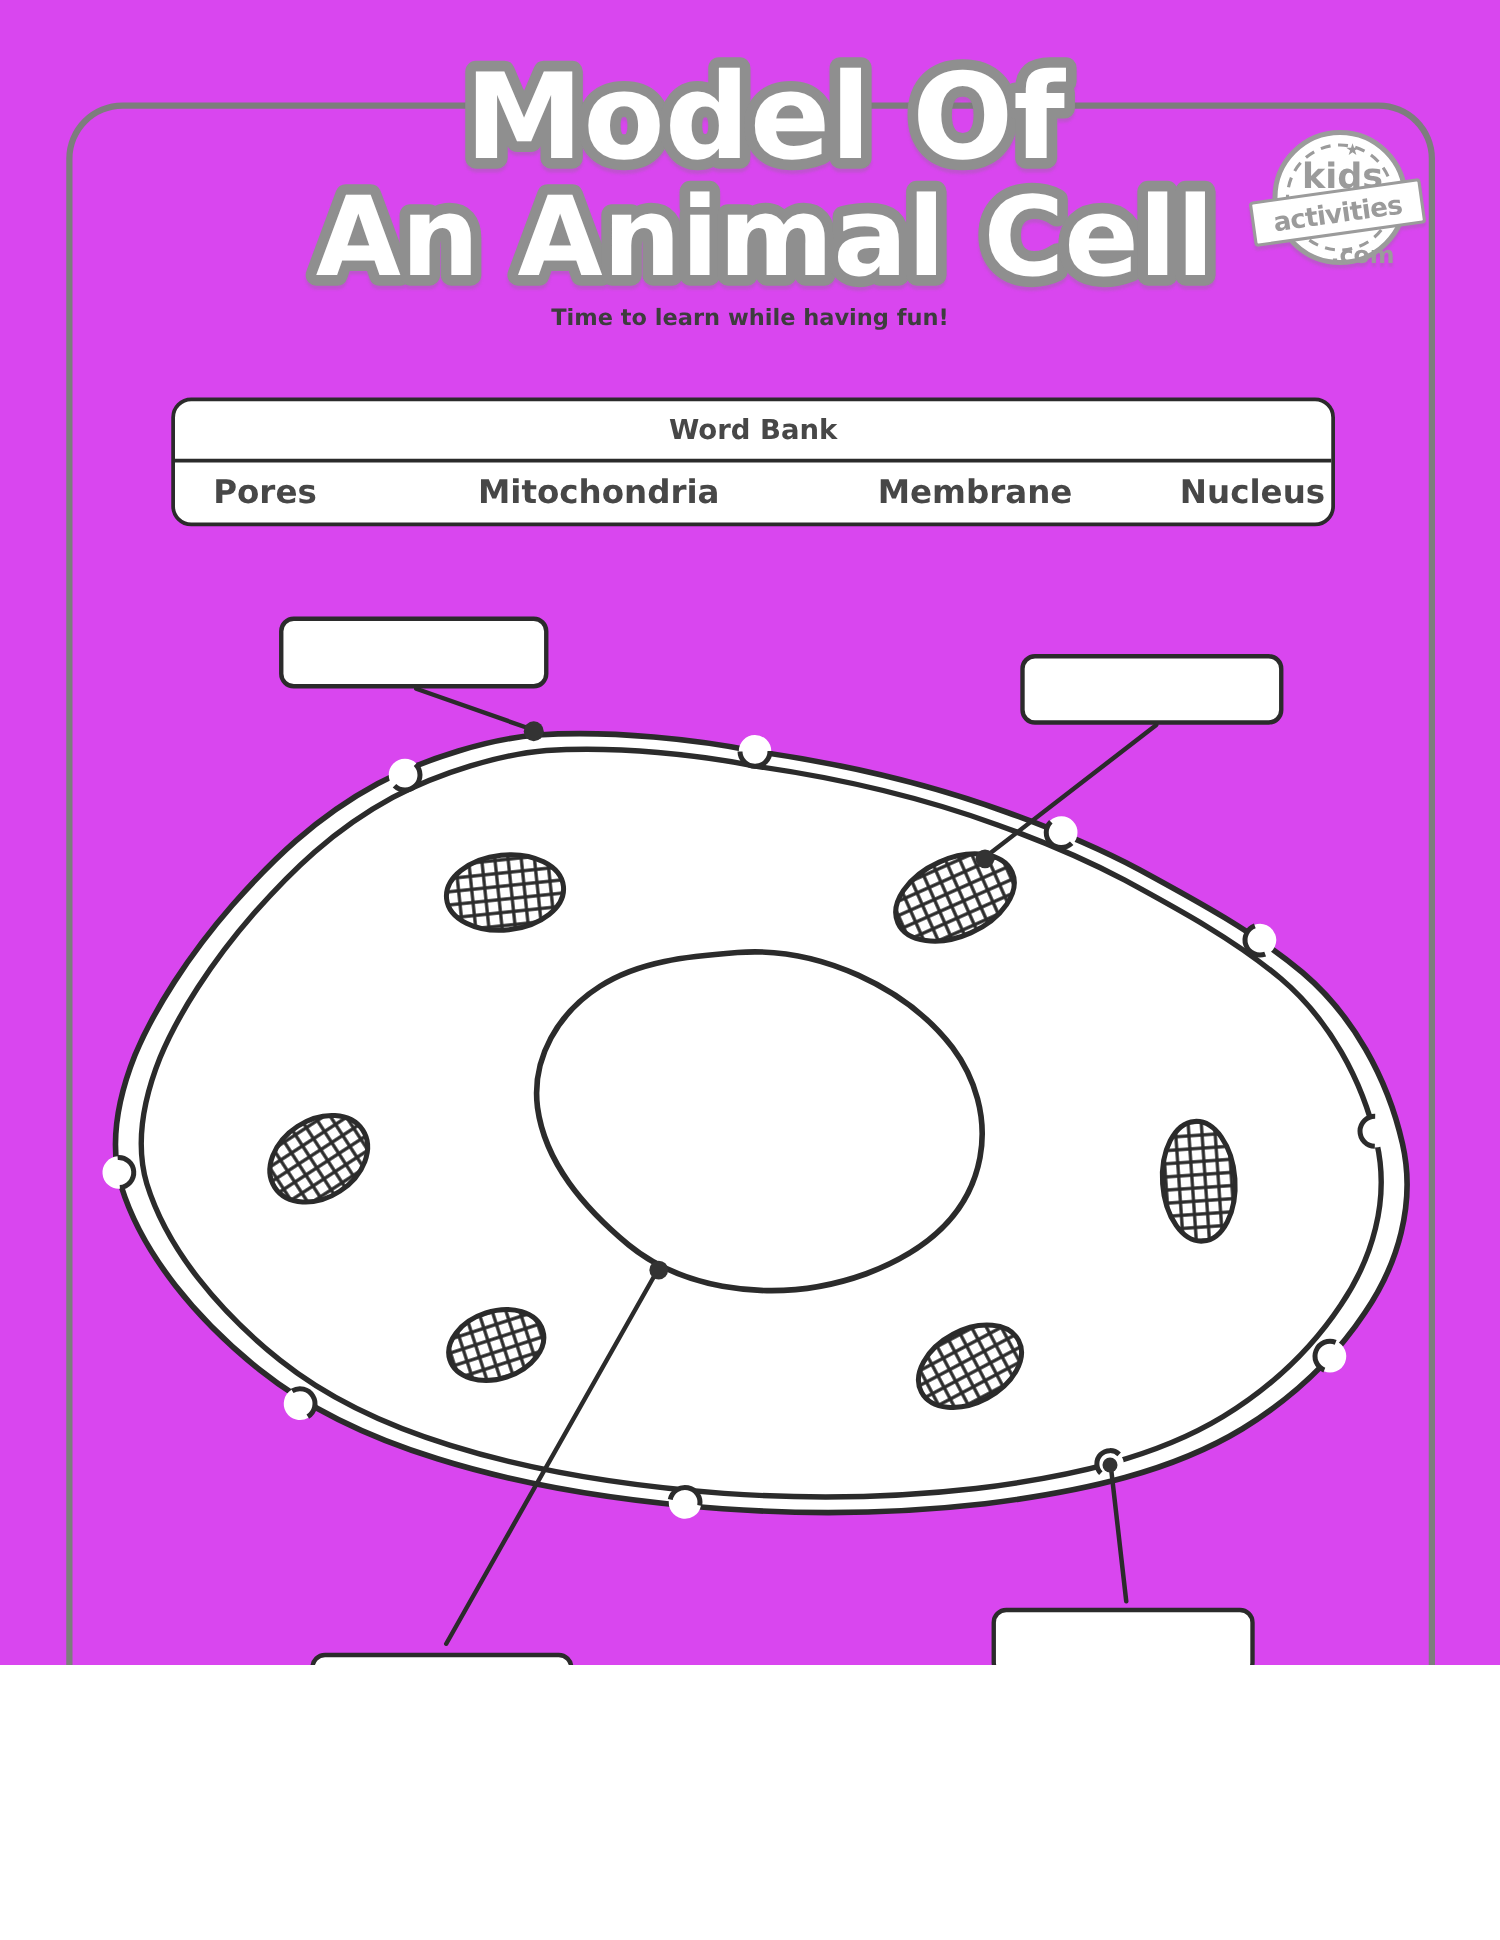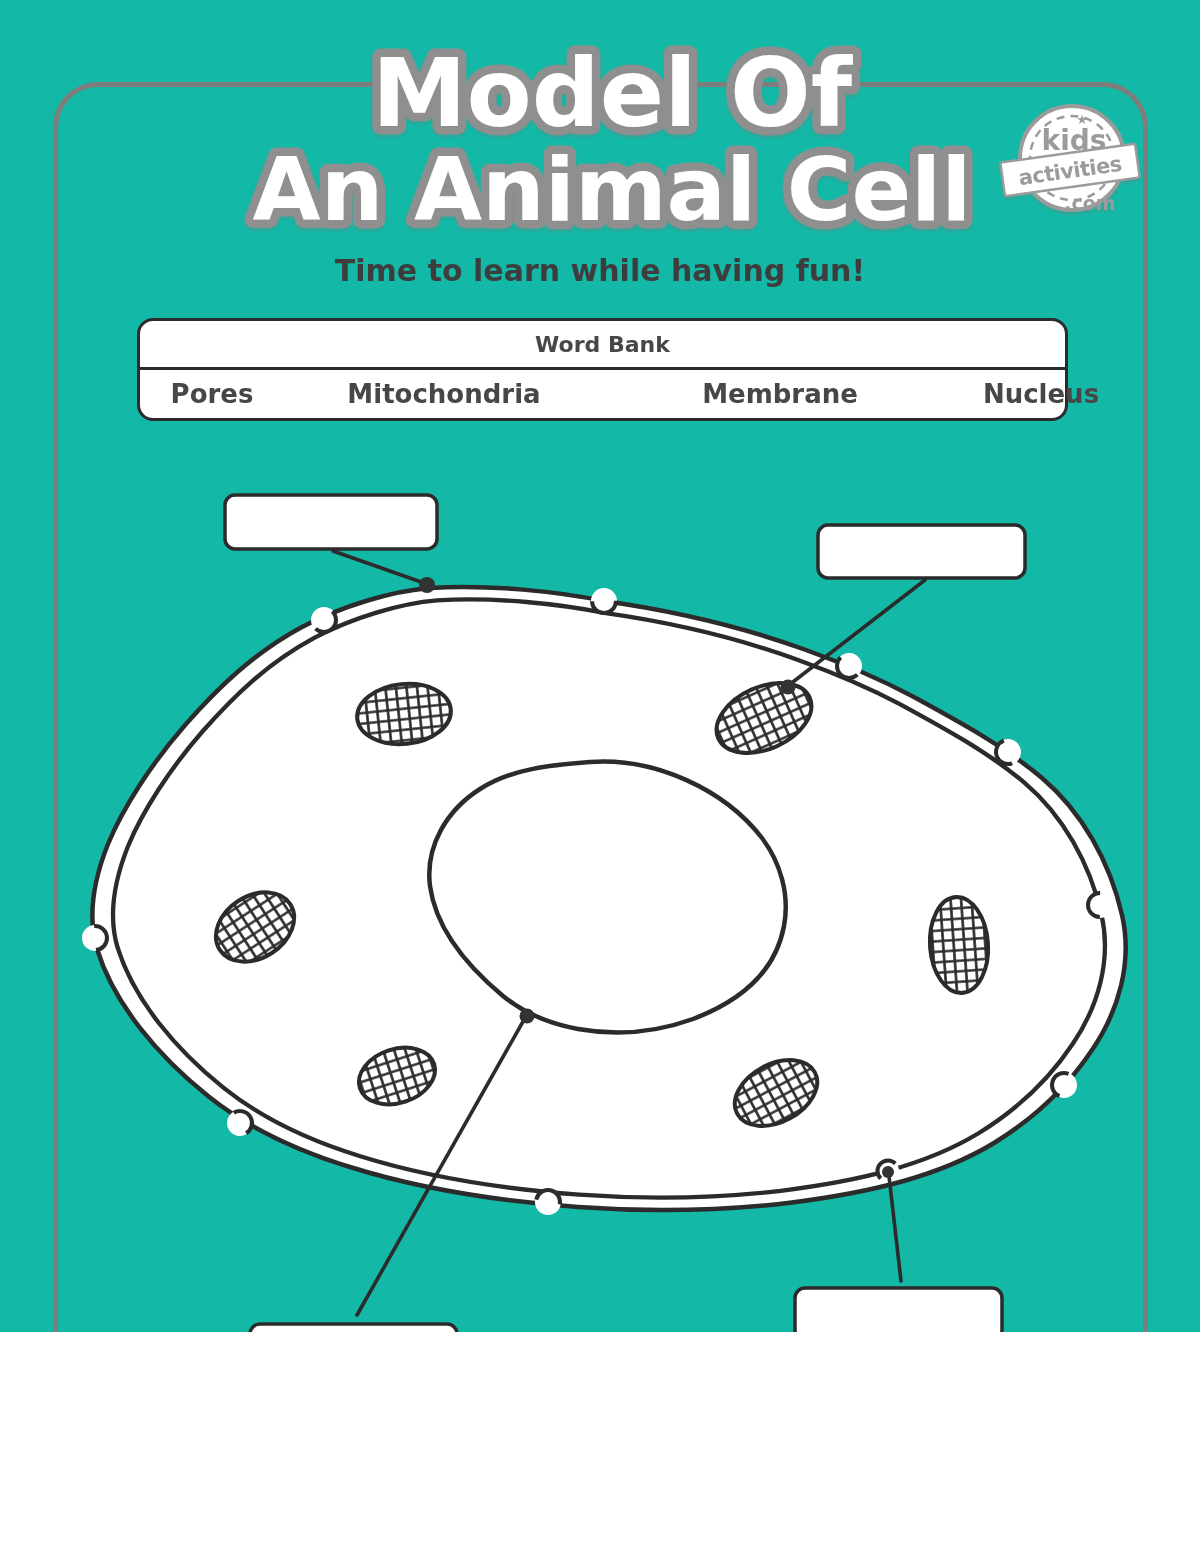--- a/index.html
+++ b/index.html
@@ -1,51 +1,51 @@
 <!DOCTYPE html>
 <html><head>
 <meta charset="utf-8">
 <style>
   html,body{margin:0;padding:0;background:#ffffff;}
   .page{
-    position:relative;width:1200px;height:1332px;background:#14b8a6;
+    position:relative;width:1200px;height:1332px;background:#d946ef;
     font-family:"DejaVu Sans","Liberation Sans",sans-serif;overflow:hidden;
   }
   .page-border{
     position:absolute;left:53px;top:82px;width:1085px;height:1417px;
     border:5px solid #7d7d7d;border-bottom-width:9px;border-radius:45px;
     background:transparent;z-index:1;
   }
   .title-svg{position:absolute;left:0;top:18px;z-index:3;
     filter:drop-shadow(0 3px 1px rgba(120,120,120,0.25));}
   .bubble{
     font-family:"DejaVu Sans","Liberation Sans",sans-serif;
     font-weight:bold;fill:#ffffff;stroke:#8f8f8f;
     paint-order:stroke;stroke-linejoin:round;stroke-linecap:round;
   }
   .logo-text{font-family:"DejaVu Sans","Liberation Sans",sans-serif;font-weight:bold;fill:#9b9b9b;}
   .instructions{
     position:absolute;left:0;top:241px;width:100%;text-align:center;z-index:3;
-    color:#3d3d3d;font-weight:bold;font-size:30px;line-height:28px;margin-top:16px;
+    color:#3d3d3d;font-weight:bold;font-size:18px;line-height:28px;
   }
   .word-bank{
     position:absolute;left:137px;top:318px;width:925px;height:97px;z-index:3;
     border:3px solid #2b2b2b;border-radius:16px;background:#fff;
   }
   .word-bank-header{
     height:46px;border-bottom:3px solid #2b2b2b;
     display:flex;align-items:center;justify-content:center;
     font-size:22px;font-weight:bold;color:#474747;
   }
   .word-bank-words{position:relative;height:48px;text-decoration:underline;}
   .word-bank-words span{
     position:absolute;top:50%;transform:translate(-50%,-50%);
     font-size:26px;font-weight:bold;color:#474747;white-space:nowrap;
   }
-  .w0{left:72px;} .w1{left:304px;} .w2{left:640px;} .w3{left:901px;}
+  .w0{left:72px;} .w1{left:339px;} .w2{left:640px;} .w3{left:862px;}
   .diagram-svg{position:absolute;left:0;top:0;z-index:2;}
 </style>
 </head>
 <body>
 
 <div class="page">
 
   <div class="page-border"></div>
 
   <svg class="title-svg" width="1200" height="230" viewBox="0 0 1200 230">

